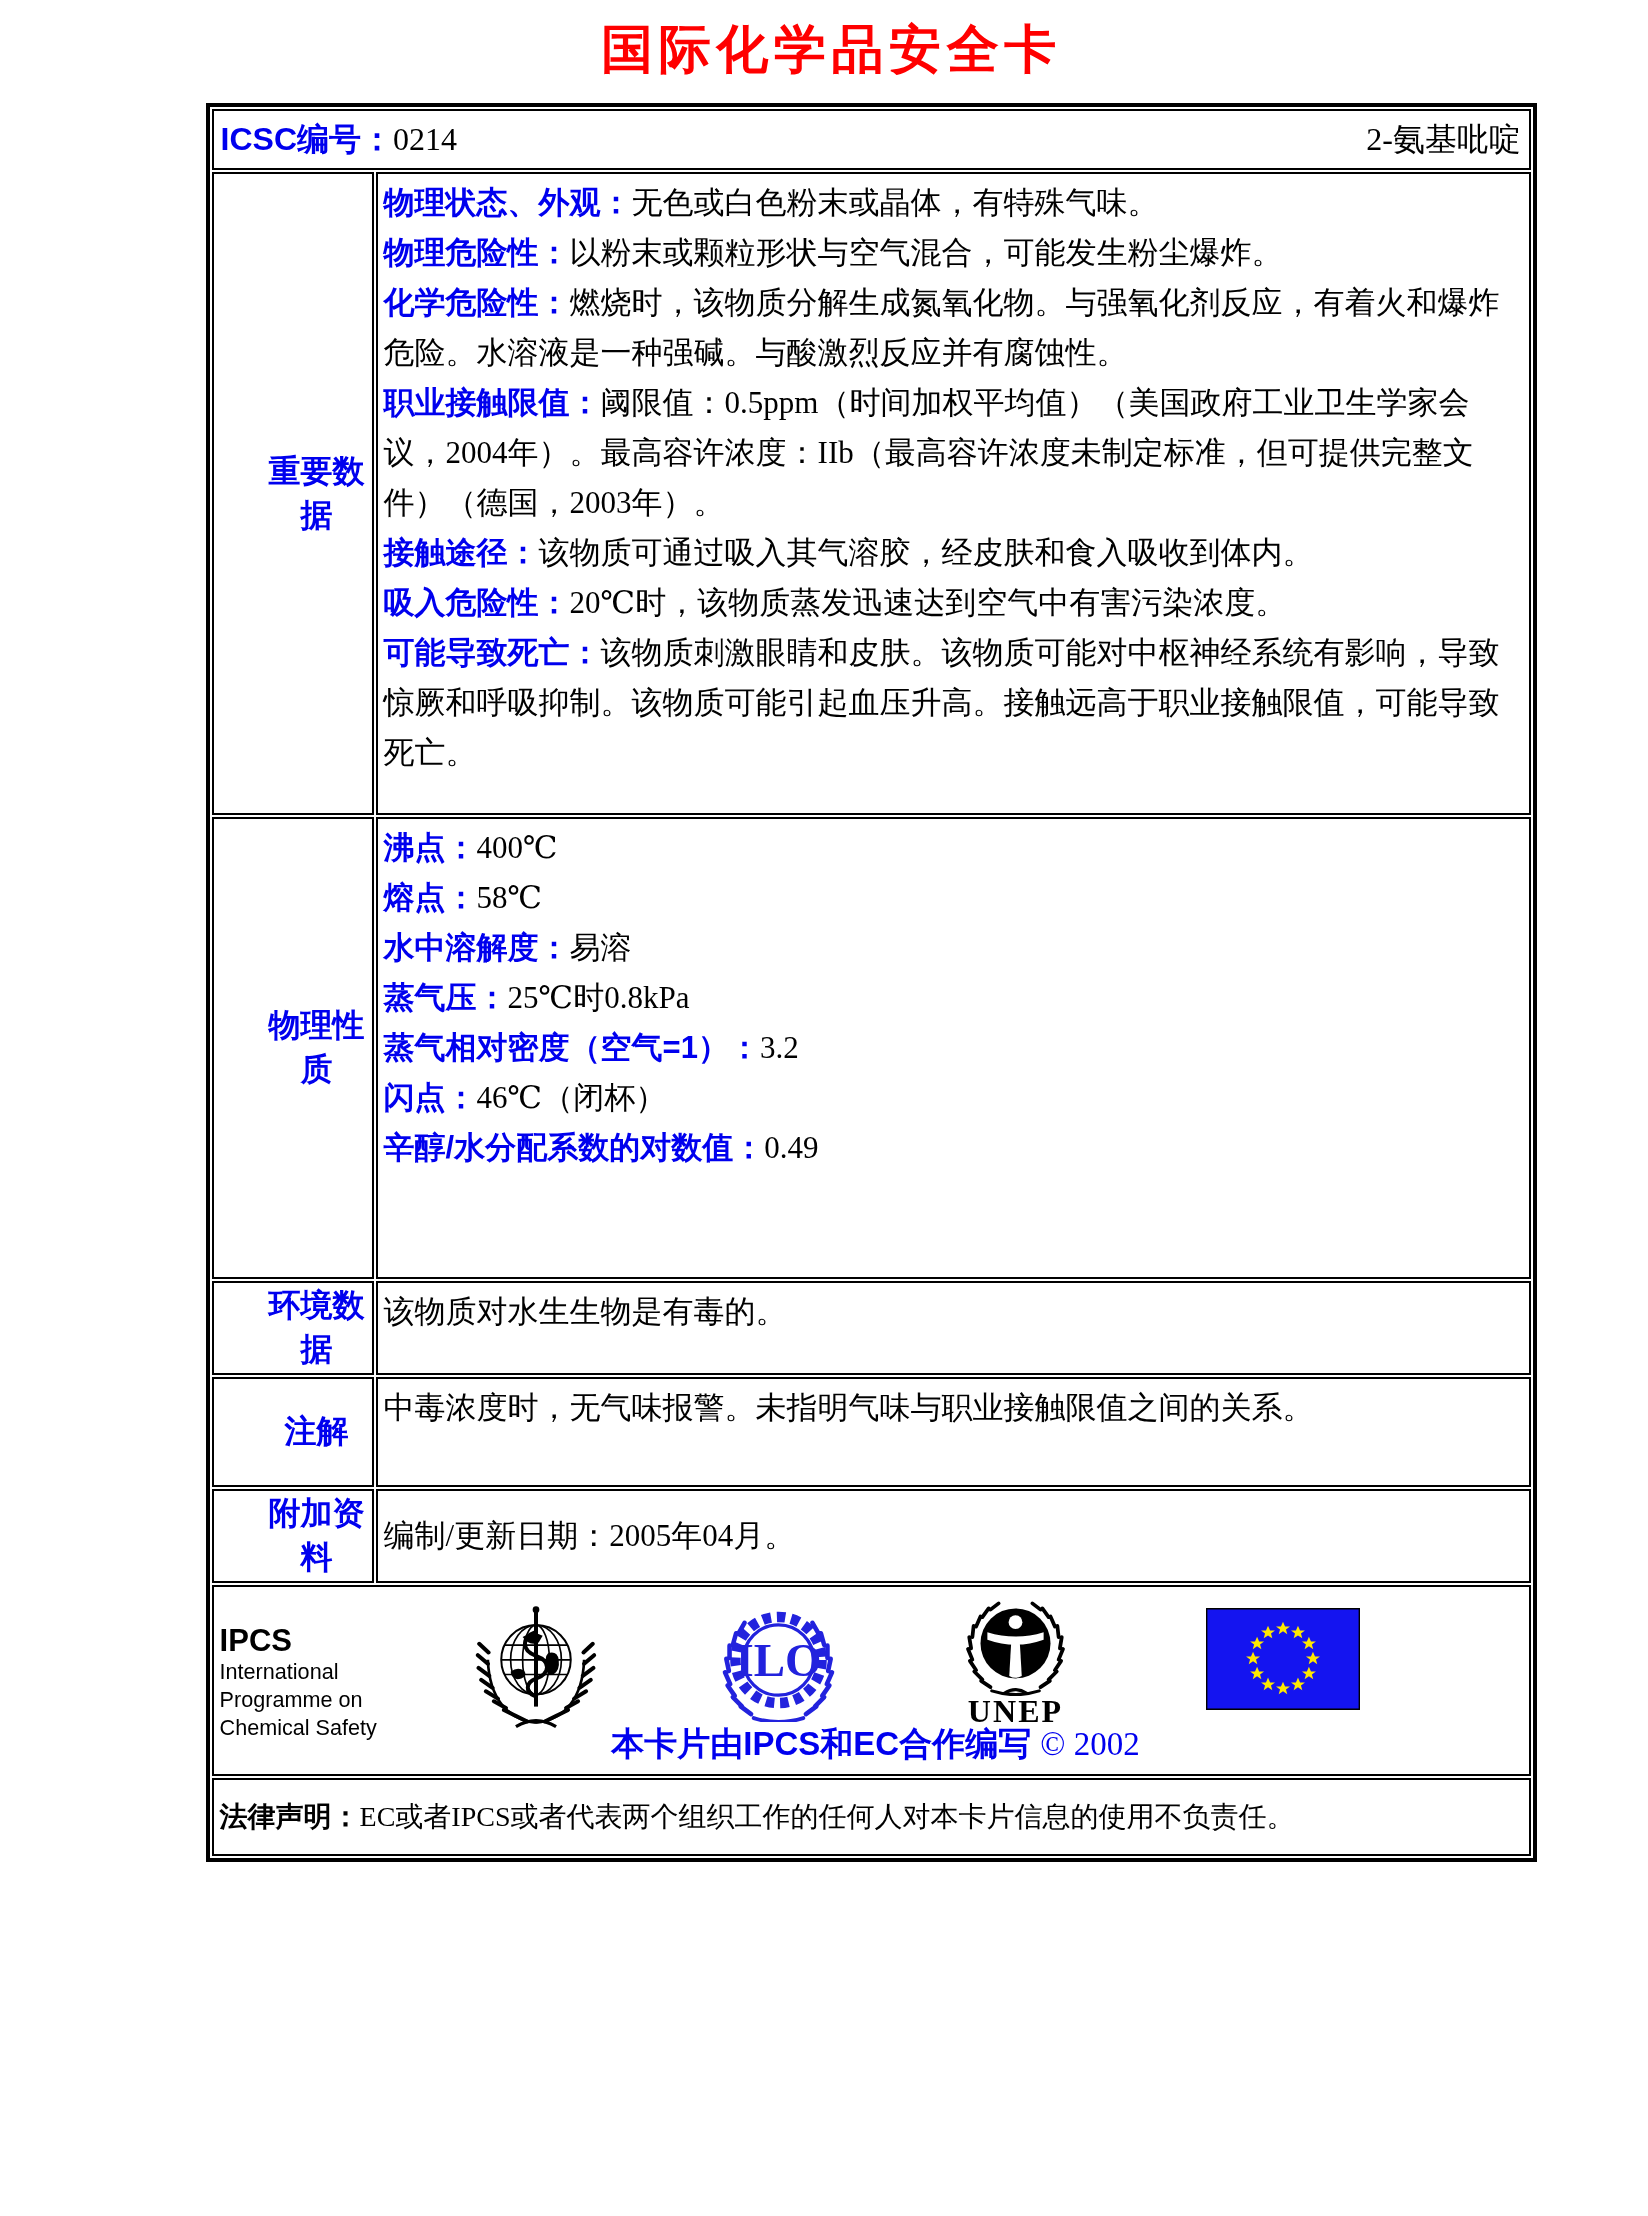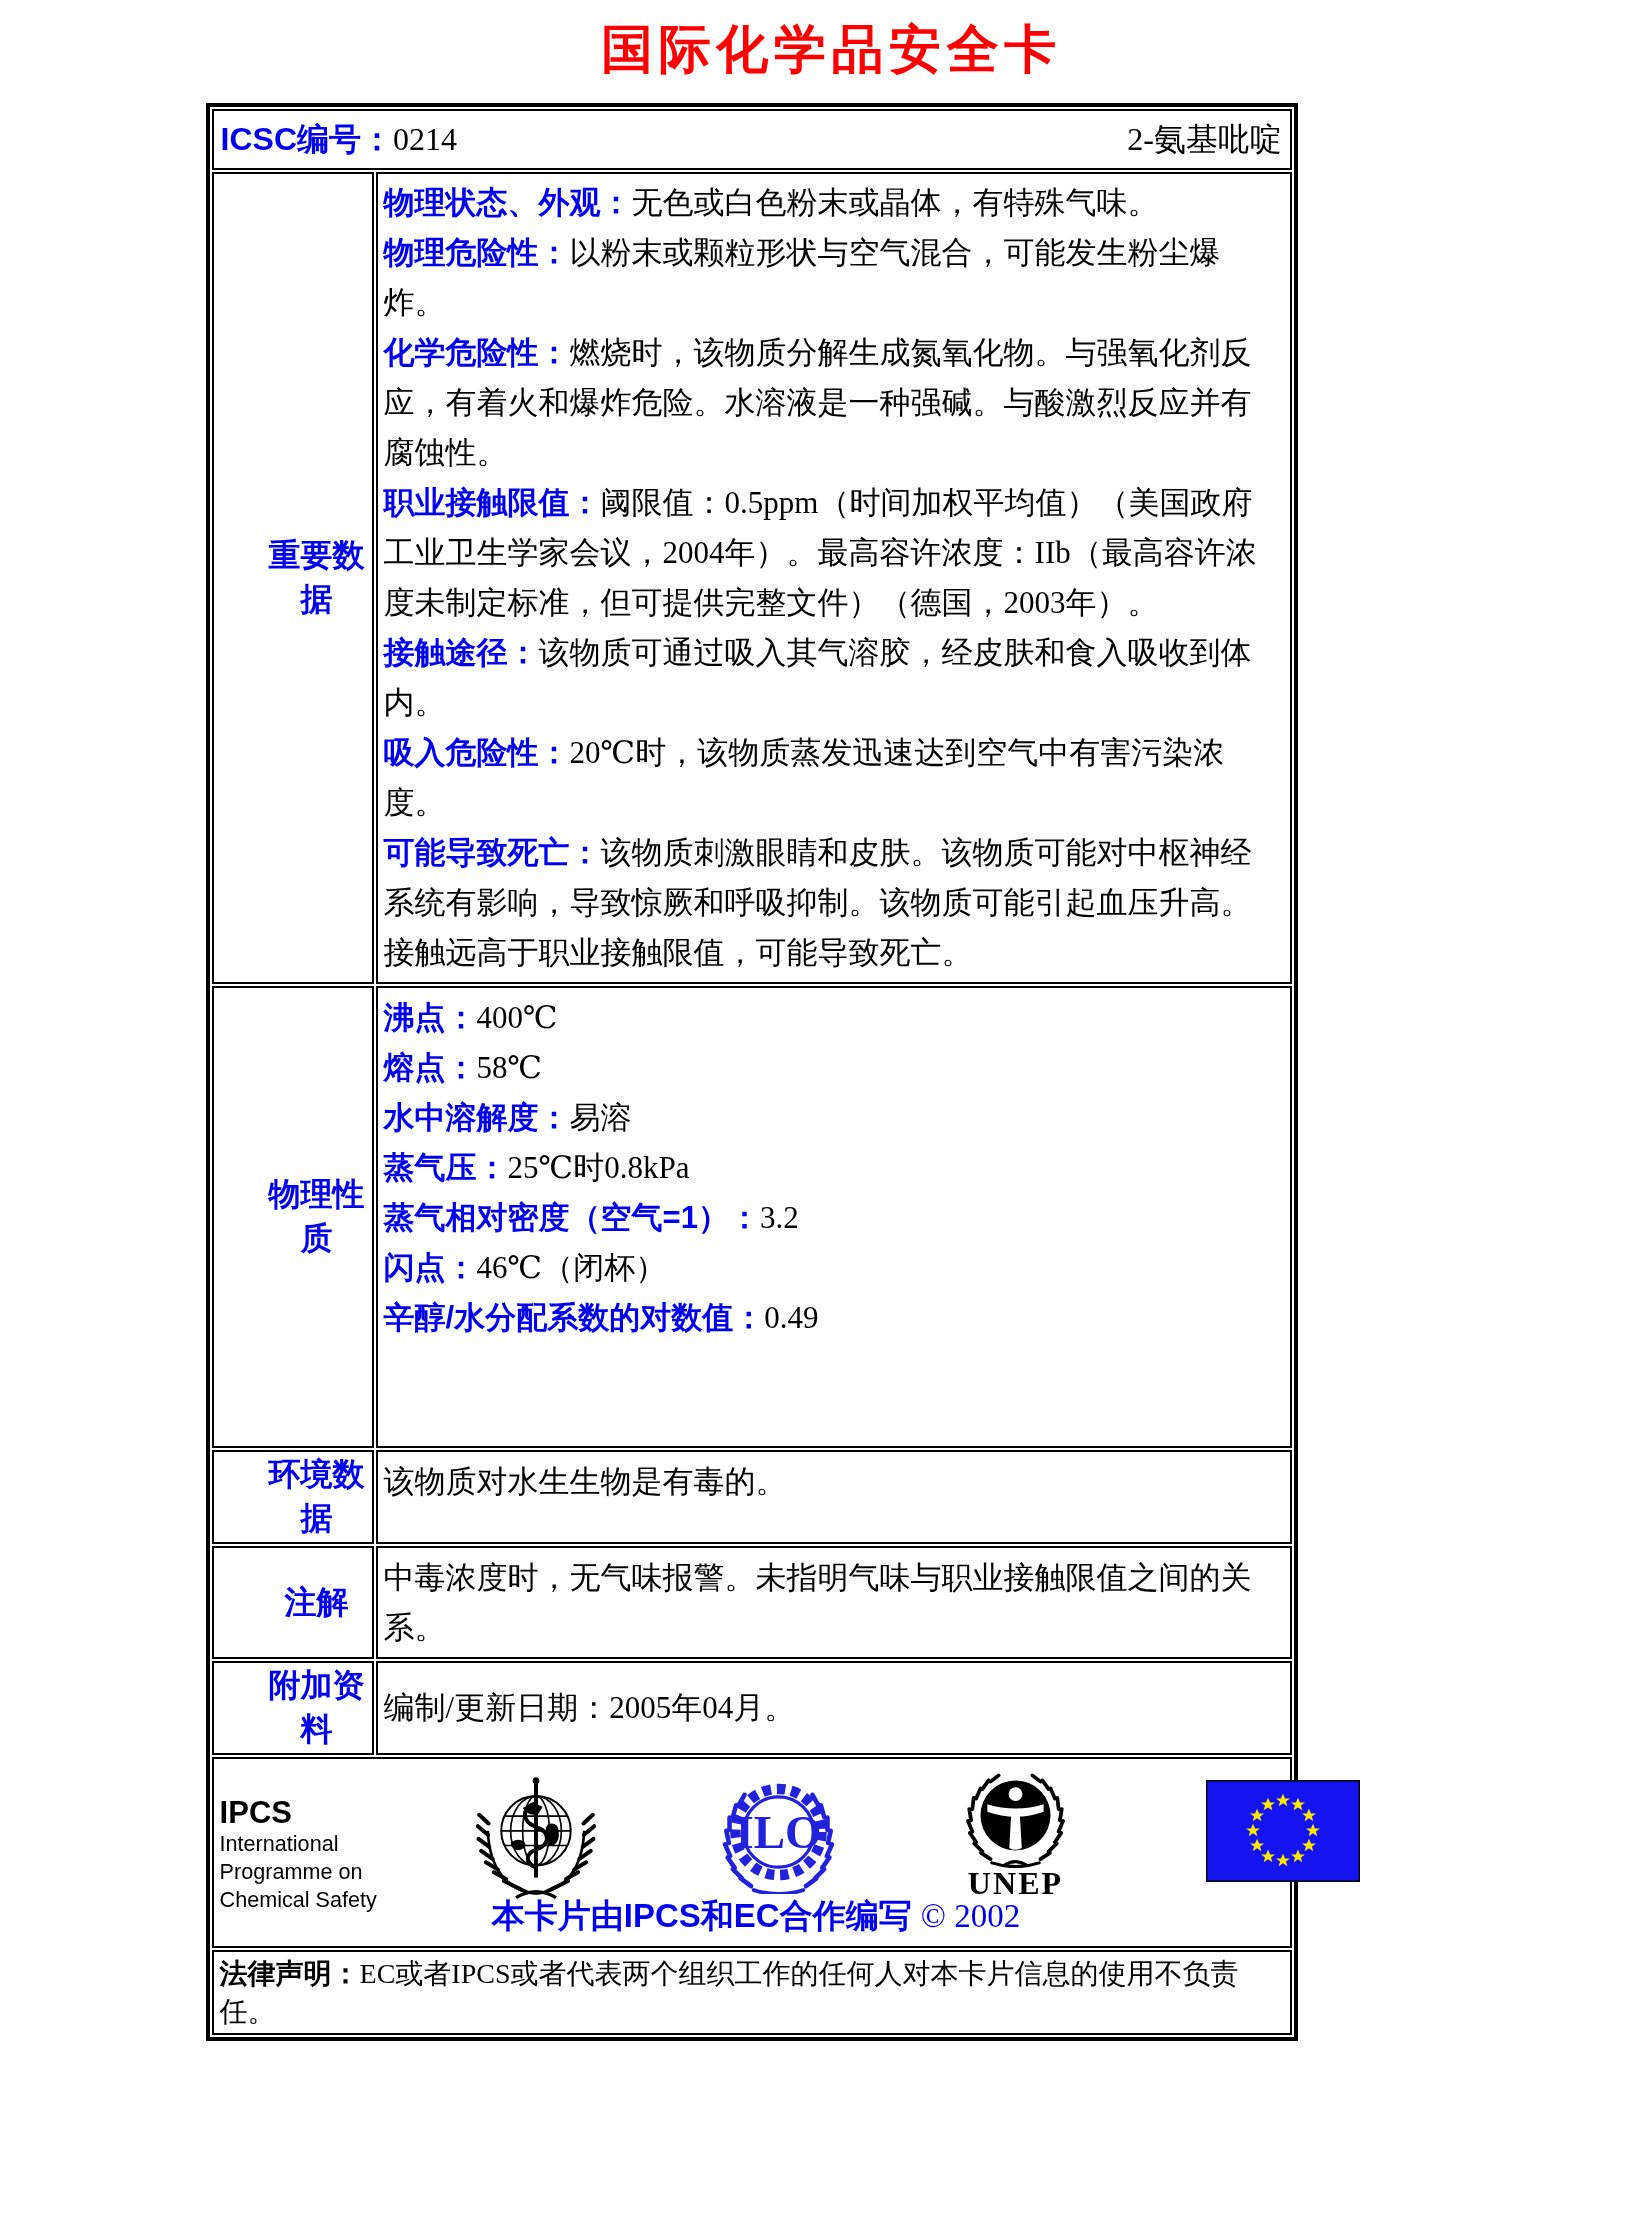--- a/index.html
+++ b/index.html
@@ -8,21 +8,21 @@
     width:1649px; height:2216px; background:#ffffff; position:relative;
     font-family:"Liberation Serif","DejaVu Serif",serif; color:#000;
   }
   .page-title {
     position:absolute; top:21px; left:206px; width:1251px;
     text-align:center; font-size:52px; line-height:58px; font-weight:bold;
     color:#ff0000; letter-spacing:5.6px;
     font-family:"Liberation Serif","DejaVu Serif",serif;
   }
   table.card {
-    position:absolute; top:103px; left:206px; width:1092px;
+    position:absolute; top:103px; left:206px; width:1331px;
     border:4.2px solid #000; border-collapse:separate; border-spacing:2.8px;
     background:#fff;
   }
   td { border:2.1px solid #000; vertical-align:top; background:#fff; }
   td.hdr { height:61px; vertical-align:middle; }
   .hdr-flex { display:flex; justify-content:space-between; align-items:center; padding:0 7px 0 5.6px; }
   .hdr-left { font-size:32px; }
   .hdr-left .k { font-size:32px; }
   .hdr-name { font-size:32px; }
   td.lbl {

